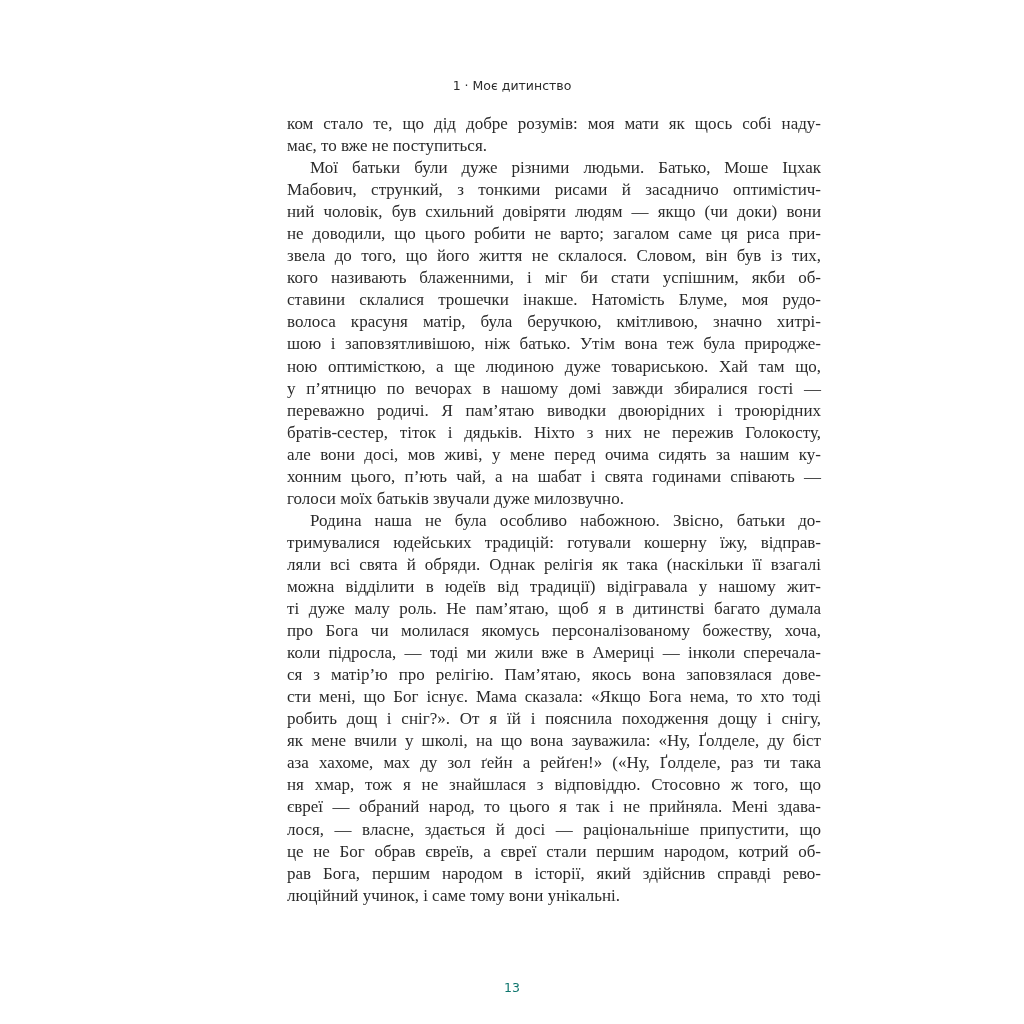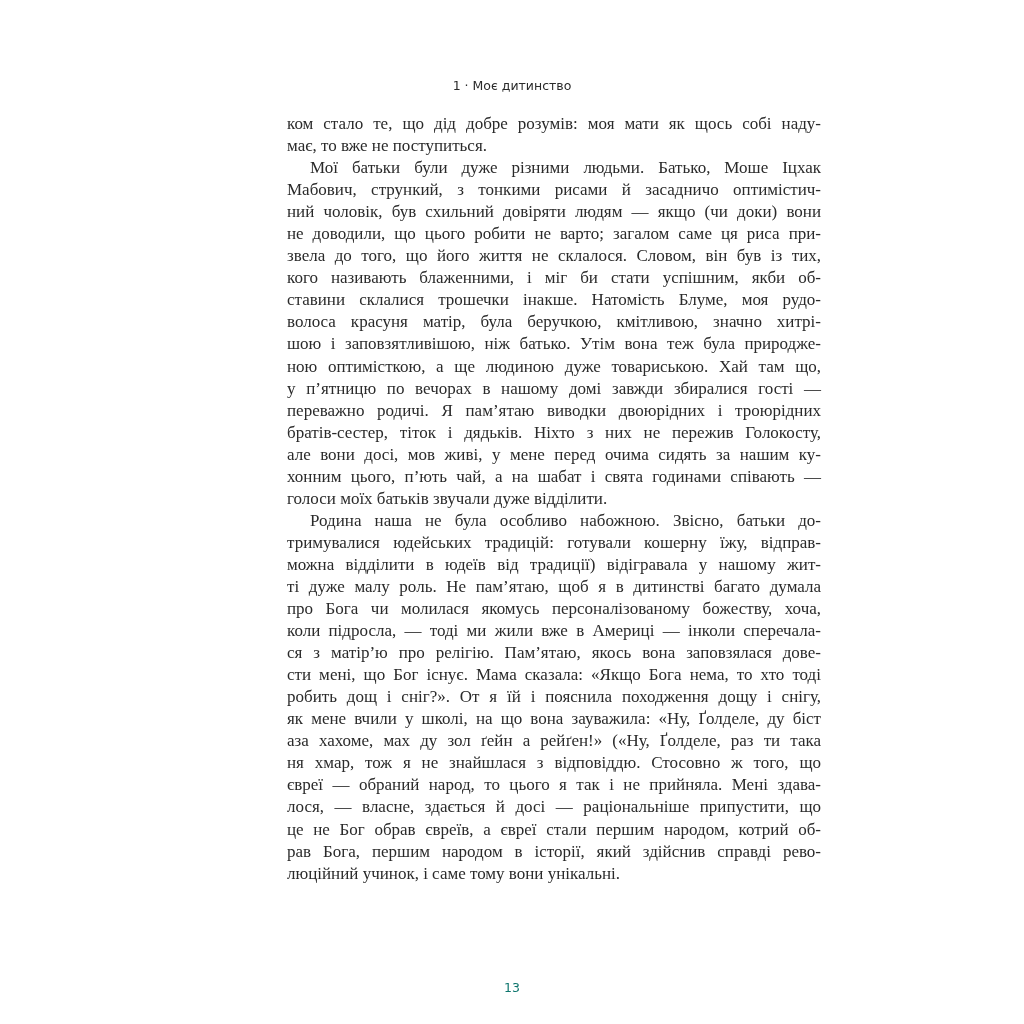--- a/index.html
+++ b/index.html
@@ -39,23 +39,24 @@
       <span class="line">кого називають блаженними, і міг би стати успішним, якби об-</span>
       <span class="line">ставини склалися трошечки інакше. Натомість Блуме, моя рудо-</span>
       <span class="line">волоса красуня матір, була беручкою, кмітливою, значно хитрі-</span>
       <span class="line">шою і заповзятливішою, ніж батько. Утім вона теж була природже-</span>
       <span class="line">ною оптимісткою, а ще людиною дуже товариською. Хай там що,</span>
       <span class="line">у п’ятницю по вечорах в нашому домі завжди збиралися гості —</span>
       <span class="line">переважно родичі. Я пам’ятаю виводки двоюрідних і троюрідних</span>
       <span class="line">братів-сестер, тіток і дядьків. Ніхто з них не пережив Голокосту,</span>
       <span class="line">але вони досі, мов живі, у мене перед очима сидять за нашим ку-</span>
       <span class="line">хонним цього, п’ють чай, а на шабат і свята годинами співають —</span>
-      <span class="line last">голоси моїх батьків звучали дуже відділити.</span>
+      <span class="line last">голоси моїх батьків звучали дуже милозвучно.</span>
       <span class="line indent">Родина наша не була особливо набожною. Звісно, батьки до-</span>
       <span class="line">тримувалися юдейських традицій: готували кошерну їжу, відправ-</span>
+      <span class="line">ляли всі свята й обряди. Однак релігія як така (наскільки її взагалі</span>
       <span class="line">можна відділити в юдеїв від традиції) відігравала у нашому жит-</span>
       <span class="line">ті дуже малу роль. Не пам’ятаю, щоб я в дитинстві багато думала</span>
       <span class="line">про Бога чи молилася якомусь персоналізованому божеству, хоча,</span>
       <span class="line">коли підросла, — тоді ми жили вже в Америці — інколи сперечала-</span>
       <span class="line">ся з матір’ю про релігію. Пам’ятаю, якось вона заповзялася дове-</span>
       <span class="line">сти мені, що Бог існує. Мама сказала: «Якщо Бога нема, то хто тоді</span>
       <span class="line">робить дощ і сніг?». От я їй і пояснила походження дощу і снігу,</span>
       <span class="line">як мене вчили у школі, на що вона зауважила: «Ну, Ґолделе, ду біст</span>
       <span class="line">аза хахоме, мах ду зол ґейн а рейґен!» («Ну, Ґолделе, раз ти така</span>
       <span class="line">ня хмар, тож я не знайшлася з відповіддю. Стосовно ж того, що</span>

